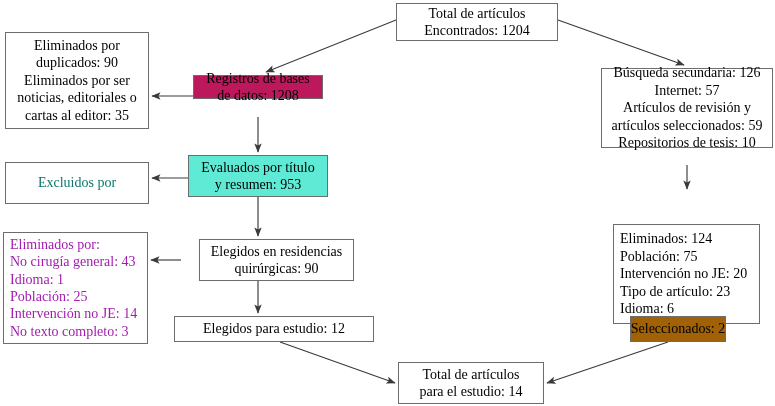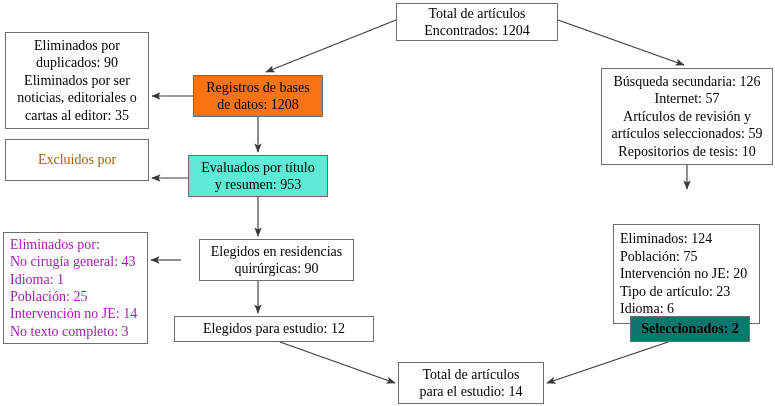--- a/index.html
+++ b/index.html
@@ -71,43 +71,43 @@
         <polyline points="280,342 395,383" stroke="#3a3a3a" marker-end="url(#arrowhead)"></polyline>
         <polyline points="668,342 547,383" stroke="#3a3a3a" marker-end="url(#arrowhead)"></polyline>
       </g>
   </svg>
 
   <div id="node-layer">
       <div class="node align-center" style="left: 396px; top: 3px; width: 162px; height: 38px; border-color: rgb(109, 109, 109); background: rgb(255, 255, 255); color: rgb(0, 0, 0);">
         <span class="line">Total de artículos</span>
         <span class="line">Encontrados: 1204</span>
       </div>
-      <div class="node align-center" style="left: 193px; top: 75px; width: 130px; height: 42px; border-color: rgb(109, 109, 109); background: #f97316; color: rgb(0, 0, 0);">
+      <div class="node align-center" style="left: 193px; top: 75px; width: 130px; height: 24px; border-color: rgb(109, 109, 109); background: #be185d; color: rgb(0, 0, 0);">
         <span class="line">Registros de bases</span>
         <span class="line">de datos: 1208</span>
       </div>
       <div class="node align-center" style="left: 5px; top: 32px; width: 144px; height: 97px; border-color: rgb(109, 109, 109); background: rgb(255, 255, 255); color: rgb(0, 0, 0);">
         <span class="line">Eliminados por</span>
         <span class="line">duplicados: 90</span>
         <span class="line">Eliminados por ser</span>
         <span class="line">noticias, editoriales o</span>
         <span class="line">cartas al editor: 35</span>
       </div>
-      <div class="node align-center" style="left: 601px; top: 68px; width: 172px; height: 97px; border-color: rgb(109, 109, 109); background: rgb(255, 255, 255); color: rgb(0, 0, 0);">
+      <div class="node align-center" style="left: 601px; top: 68px; width: 172px; height: 80px; border-color: rgb(109, 109, 109); background: rgb(255, 255, 255); color: rgb(0, 0, 0);">
         <span class="line">Búsqueda secundaria: 126</span>
         <span class="line">Internet: 57</span>
         <span class="line">Artículos de revisión y</span>
         <span class="line">artículos seleccionados: 59</span>
         <span class="line">Repositorios de tesis: 10</span>
       </div>
       <div class="node align-center" style="left: 188px; top: 155px; width: 140px; height: 42px; border-color: rgb(109, 109, 109); background: #5eead4; color: rgb(0, 0, 0);">
         <span class="line">Evaluados por título</span>
         <span class="line">y resumen: 953</span>
       </div>
-      <div class="node align-center" style="left: 5px; top: 139px; width: 144px; height: 42px; border-color: rgb(109, 109, 109); background: rgb(255, 255, 255); color: #a16207;">
+      <div class="node align-center" style="left: 5px; top: 162px; width: 144px; height: 42px; border-color: rgb(109, 109, 109); background: rgb(255, 255, 255); color: #0f766e;">
         <span class="line">Excluidos por</span>
       </div>
       <div class="node align-left" style="left: 613px; top: 192px; width: 147px; height: 100px; border-color: rgb(109, 109, 109); background: rgb(255, 255, 255); color: rgb(0, 0, 0); margin-top: 32px;">
         <span class="line">Eliminados: 124</span>
         <span class="line">Población: 75</span>
         <span class="line">Intervención no JE: 20</span>
         <span class="line">Tipo de artículo: 23</span>
         <span class="line">Idioma: 6</span>
       </div>
       <div class="node align-center" style="left: 199px; top: 239px; width: 155px; height: 42px; border-color: rgb(109, 109, 109); background: rgb(255, 255, 255); color: rgb(0, 0, 0);">
@@ -118,21 +118,21 @@
         <span class="line">Eliminados por:</span>
         <span class="line">No cirugía general: 43</span>
         <span class="line">Idioma: 1</span>
         <span class="line">Población: 25</span>
         <span class="line">Intervención no JE: 14</span>
         <span class="line">No texto completo: 3</span>
       </div>
       <div class="node align-center" style="left: 174px; top: 316px; width: 200px; height: 26px; border-color: rgb(109, 109, 109); background: rgb(255, 255, 255); color: rgb(0, 0, 0);">
         <span class="line">Elegidos para estudio: 12</span>
       </div>
-      <div class="node align-center" style="left: 630px; top: 316px; width: 120px; height: 26px; border-color: rgb(109, 109, 109); background: #0f766e; color: rgb(0, 0, 0); font-weight: bold;">
+      <div class="node align-center" style="left: 630px; top: 316px; width: 96px; height: 26px; border-color: rgb(109, 109, 109); background: #a16207; color: rgb(0, 0, 0);">
         <span class="line">Seleccionados: 2</span>
       </div>
       <div class="node align-center" style="left: 398px; top: 362px; width: 146px; height: 42px; border-color: rgb(109, 109, 109); background: rgb(255, 255, 255); color: rgb(0, 0, 0);">
         <span class="line">Total de artículos</span>
         <span class="line">para el estudio: 14</span>
       </div>
     </div>
 
 </div>
 

